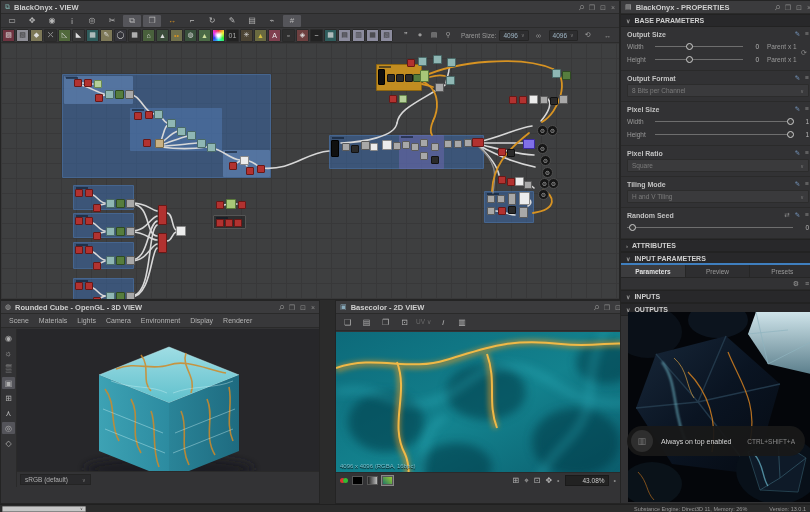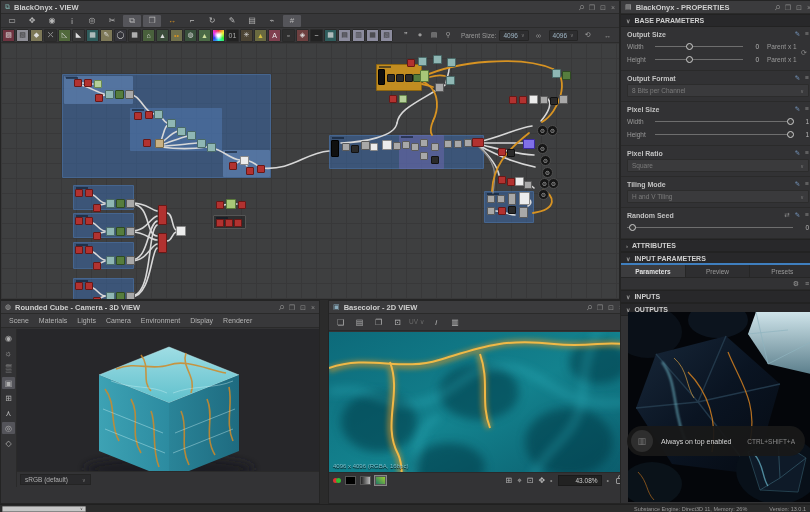--- a/index.html
+++ b/index.html
@@ -2,21 +2,21 @@
 <html><head>
 <meta charset="utf-8">
 <style>
   * { margin:0; padding:0; box-sizing:border-box; }
   html,body { width:810px; height:512px; overflow:hidden; background:#222;
     font-family:"Liberation Sans", sans-serif; }
   #app { position:relative; width:810px; height:512px; background:#2b2b2b; font-size:7px; color:#c8c8c8; }
   .panel { position:absolute; background:#333335; border:1px solid #242424; overflow:hidden; }
   #graph  { left:0; top:0; width:620px; height:300px; }
   #v3d    { left:0; top:300px; width:320px; height:204px; }
-  #v2d    { left:328px; top:300px; width:300px; height:204px; }
+  #v2d    { left:335px; top:300px; width:300px; height:204px; }
   #props  { left:620px; top:0; width:196px; height:504px; background:#323234; }
   #status { position:absolute; left:0; top:504px; width:810px; height:8px; background:#2b2b2b; border-top:1px solid #202020; }
 
   .titlebar { height:13px; background:#3b3b3d; display:flex; align-items:center; padding:0 4px; gap:4px; border-bottom:1px solid #2a2a2a; }
   .titlebar .ticon { font-size:7px; color:#7fb2ae; }
   .titlebar .ttext { font-weight:bold; font-size:7.5px; color:#cfcfcf; white-space:nowrap; }
   .winbtns { margin-left:auto; display:flex; gap:5px; }
   .winbtns span { color:#8a8a8a; font-size:7px; line-height:7px; cursor:default; }
   .winbtns .pin { transform:rotate(45deg); display:inline-block; }
 
@@ -434,21 +434,21 @@
         <div class="gout" style="left: 541px; top: 124px;">⚙</div>
         <div class="gout" style="left: 538px; top: 135px;">⚙</div>
         <div class="gout" style="left: 547px; top: 135px;">⚙</div>
         <div class="gout" style="left: 537px; top: 146px;">⚙</div>
       </div>
   </div>
 
   <div id="v3d" class="panel">
     <div class="titlebar">
       <span class="ticon" style="color:#a8a8a8">◍</span>
-      <span class="ttext">Rounded Cube - Camera - 3D VIEW</span>
+      <span class="ttext">Rounded Cube - OpenGL - 3D VIEW</span>
       <span class="winbtns">
         <span class="pin">⚲</span>
         <span>❐</span>
         <span>⊡</span>
         <span>×</span>
       </span>
     </div>
     <div class="menubar" id="v3d-menu">
         <span>Scene</span>
         <span>Materials</span>

